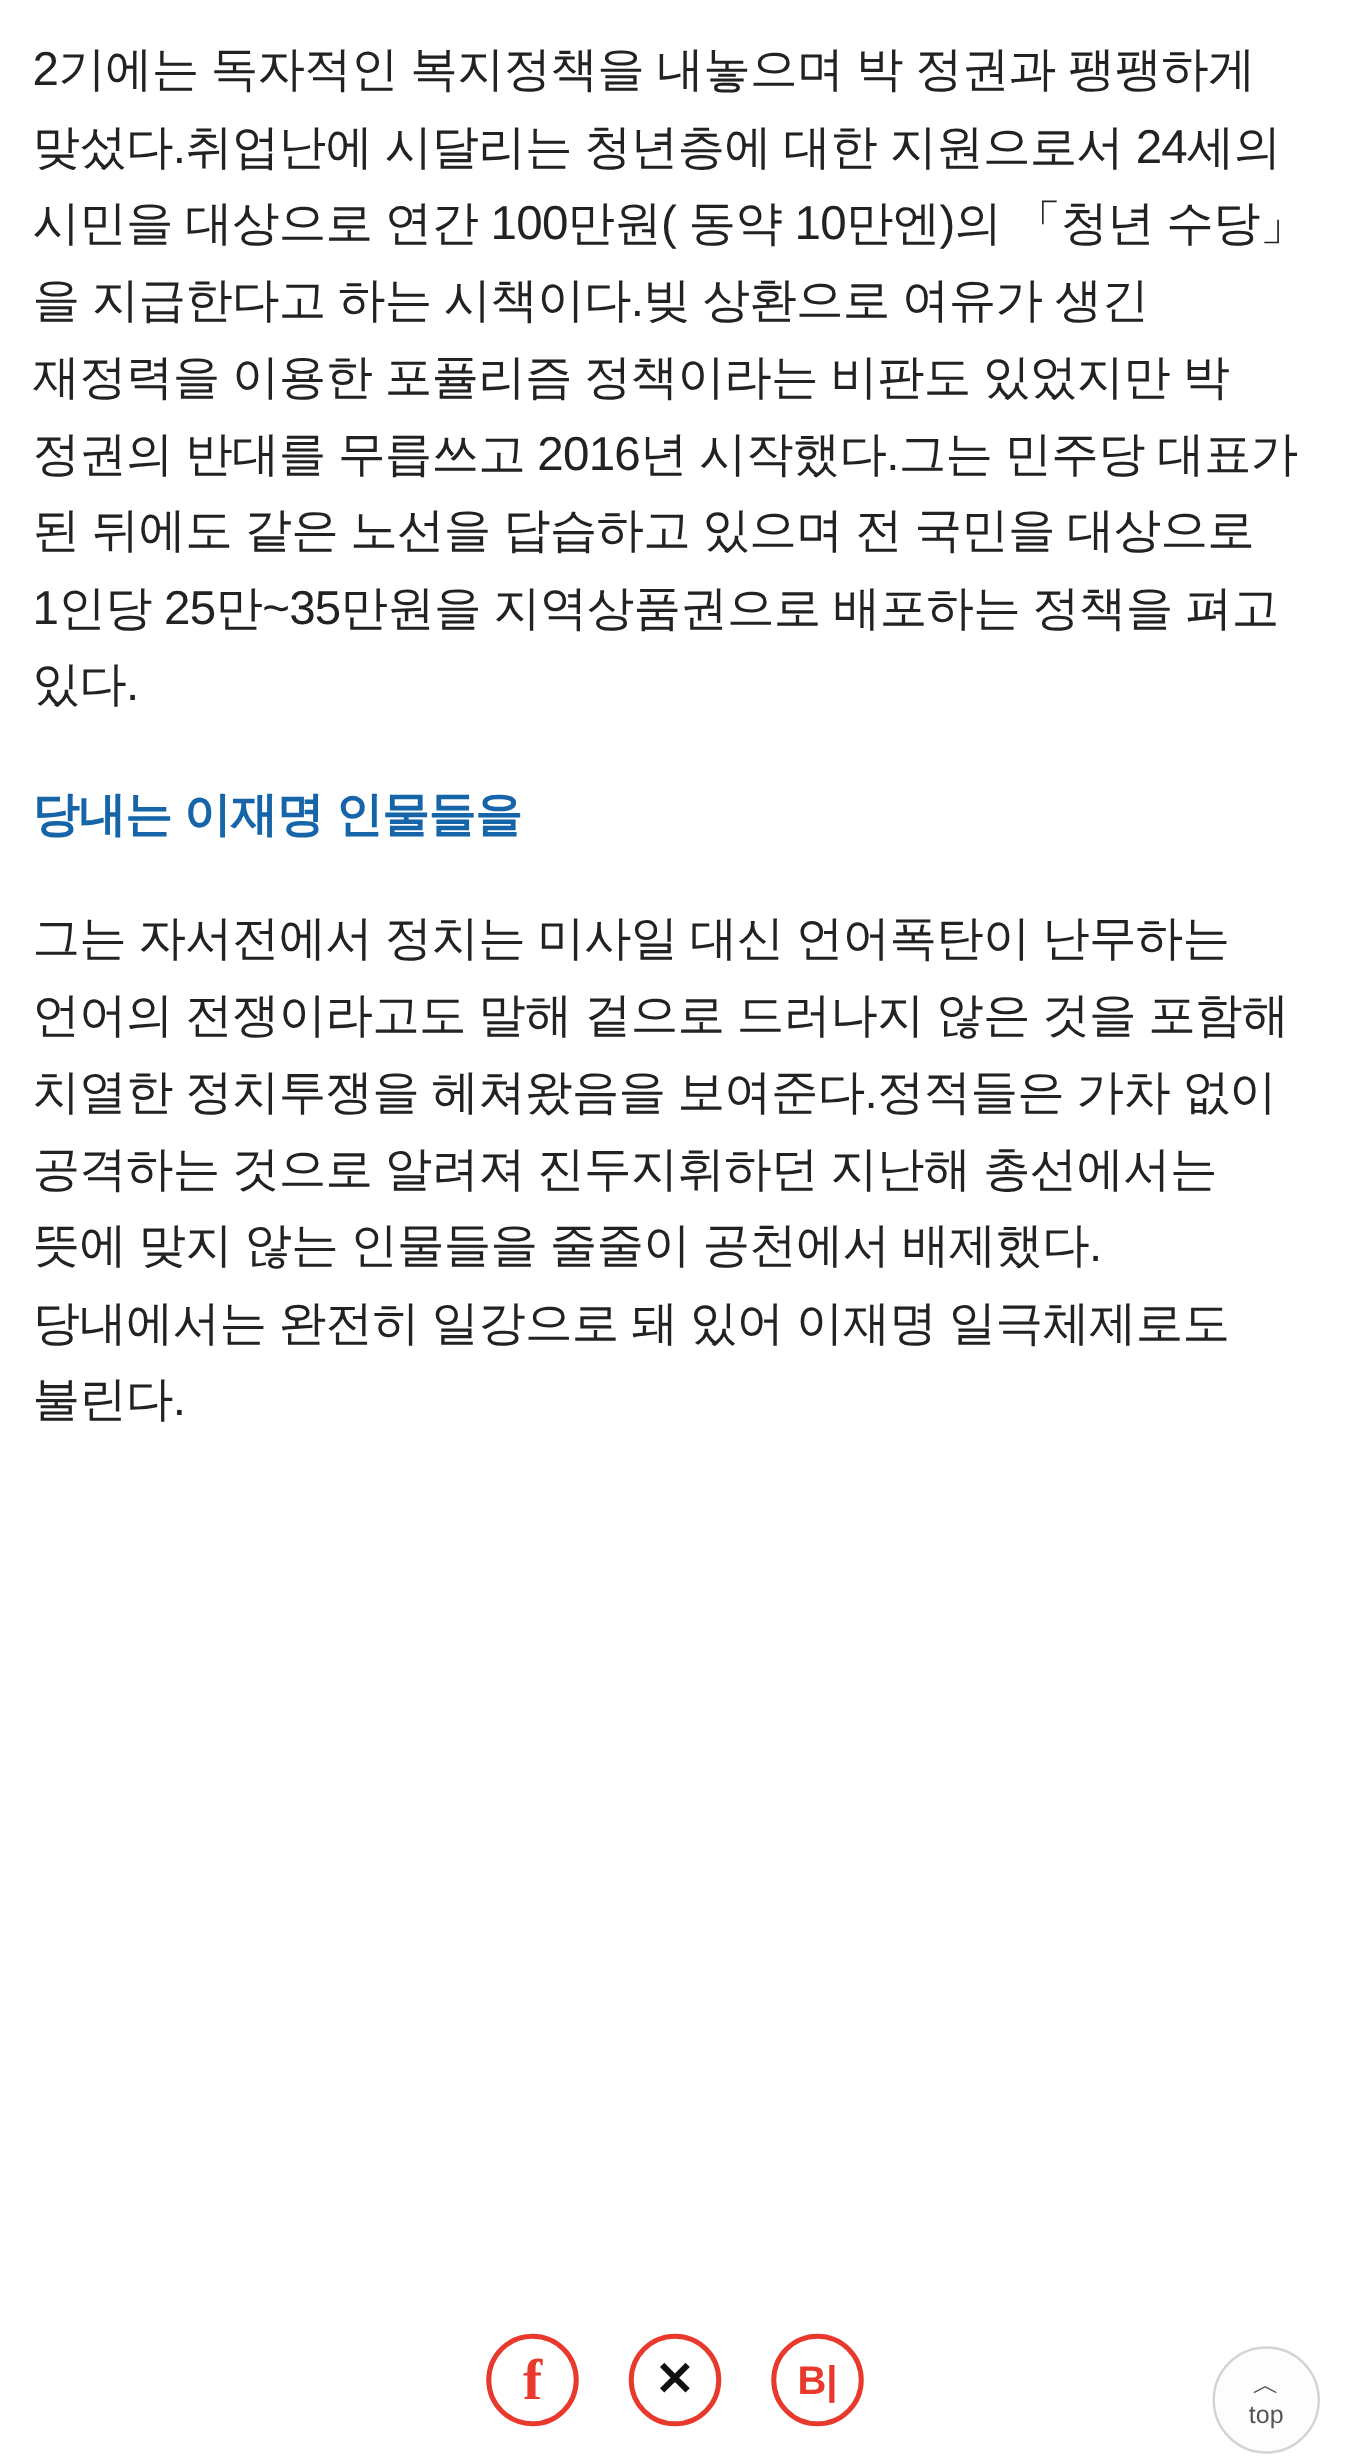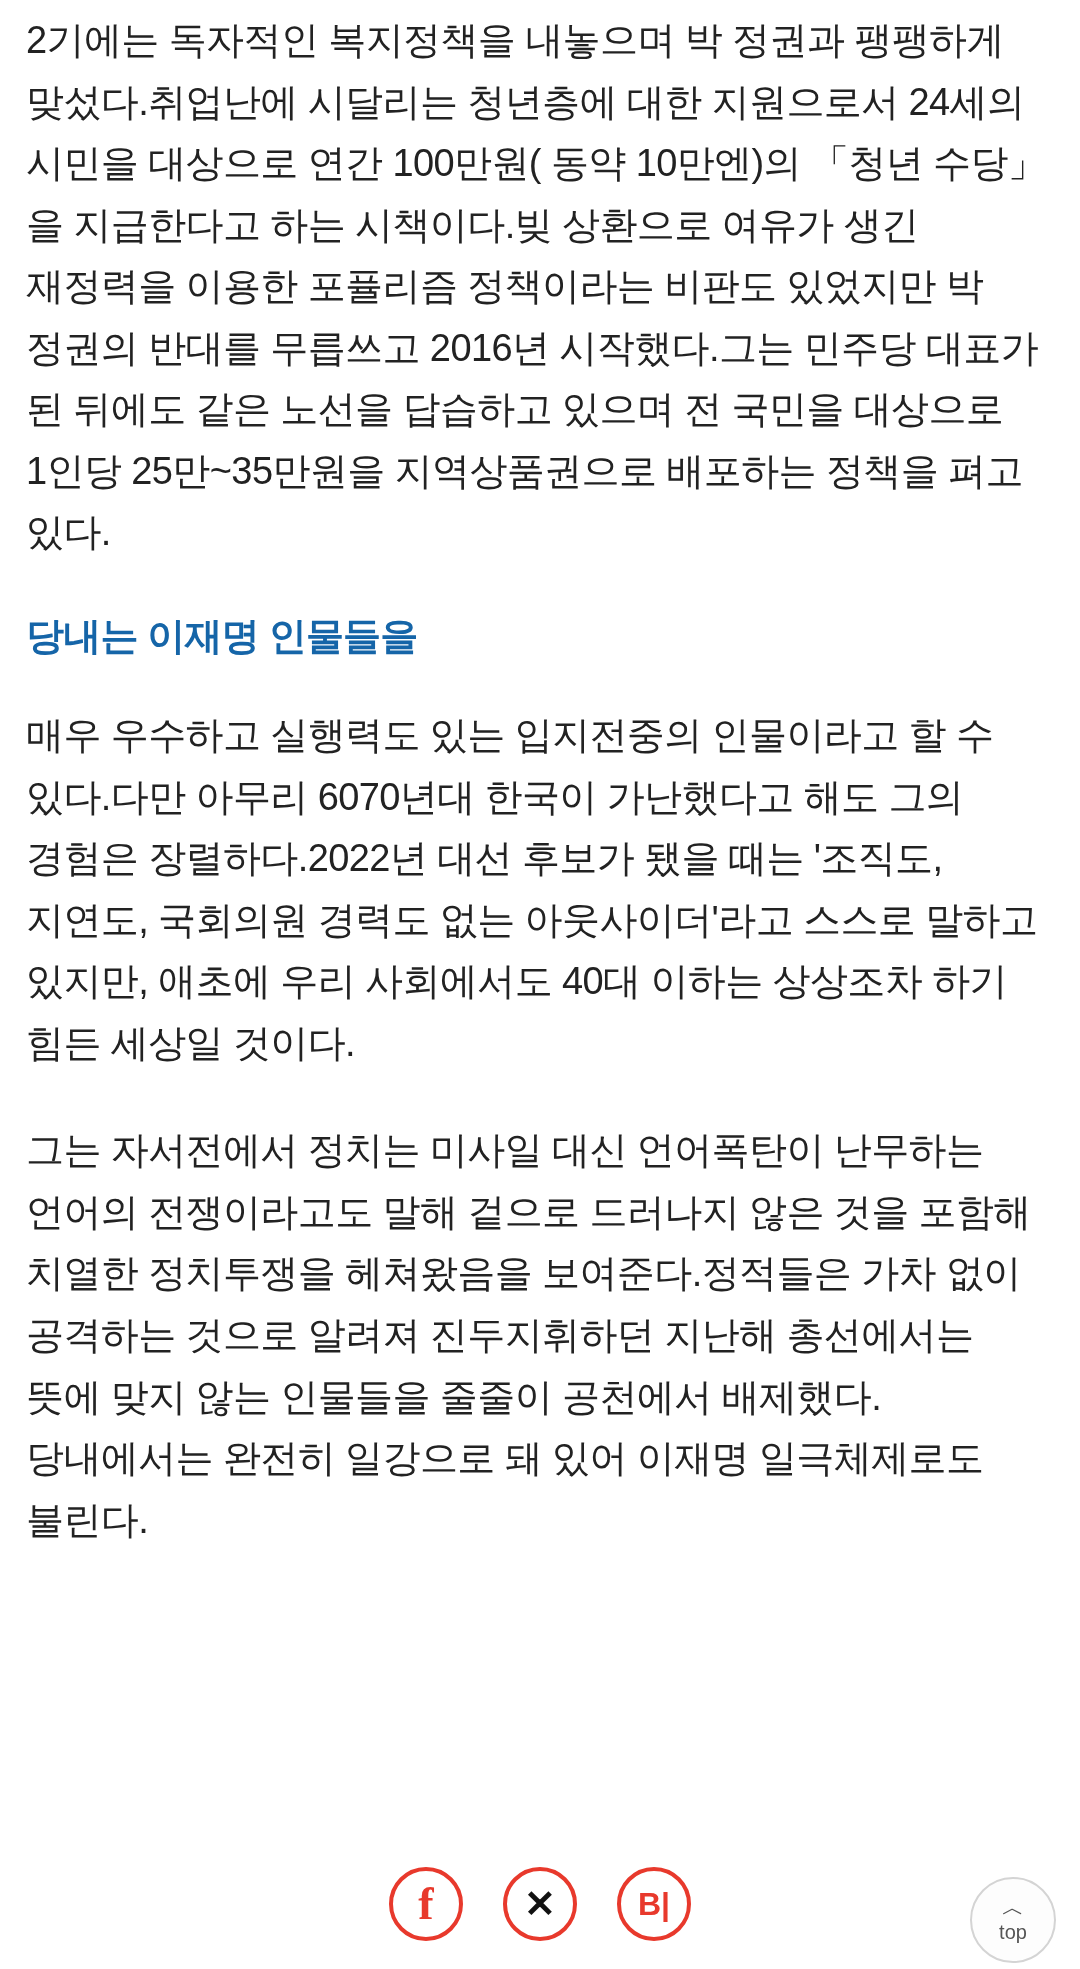--- a/index.html
+++ b/index.html
@@ -9,21 +9,21 @@
   }
   body {
     width: 1080px;
     height: 1969px;
     font-family: "Liberation Sans", sans-serif;
     color: #1a1a1a;
     overflow: hidden;
     position: relative;
   }
   .article {
-    padding: 10px 26px 0 26px;
+    padding: 26px 26px 0 26px;
     box-sizing: border-box;
   }
   p.body-text {
     font-size: 38px;
     line-height: 1.62;
     letter-spacing: -0.6px;
     color: #222222;
     margin: 0 0 46px 0;
     word-break: keep-all;
   }
@@ -103,21 +103,20 @@
 </style>
 </head>
 <body>
 
 <div class="article">
 
   <p class="body-text">2기에는 독자적인 복지정책을 내놓으며 박 정권과 팽팽하게 맞섰다.취업난에 시달리는 청년층에 대한 지원으로서 24세의 시민을 대상으로 연간 100만원( 동약 10만엔)의 「청년 수당」을 지급한다고 하는 시책이다.빚 상환으로 여유가 생긴 재정력을 이용한 포퓰리즘 정책이라는 비판도 있었지만 박 정권의 반대를 무릅쓰고 2016년 시작했다.그는 민주당 대표가 된 뒤에도 같은 노선을 답습하고 있으며 전 국민을 대상으로 1인당 25만~35만원을 지역상품권으로 배포하는 정책을 펴고 있다.</p>
 
   <h2 class="subheading">당내는 이재명 인물들을</h2>
 
-  <p class="body-text">매우 우수하고 실행력도 있는 입지전중의 인물이라고 할 수 있다.다만 아무리 6070년대 한국이 가난했다고 해도 그의 경험은 장렬하다.2022년 대선 후보가 됐을 때는 '조직도, 지연도, 국회의원 경력도 없는 아웃사이더'라고 스스로 말하고 있지만, 애초에 우리 사회에서도 40대 이하는 상상조차 하기 힘든 세상일 것이다.</p>
 
   <p class="body-text">그는 자서전에서 정치는 미사일 대신 언어폭탄이 난무하는 언어의 전쟁이라고도 말해 겉으로 드러나지 않은 것을 포함해 치열한 정치투쟁을 헤쳐왔음을 보여준다.정적들은 가차 없이 공격하는 것으로 알려져 진두지휘하던 지난해 총선에서는 뜻에 맞지 않는 인물들을 줄줄이 공천에서 배제했다.당내에서는 완전히 일강으로 돼 있어 이재명 일극체제로도 불린다.</p>
 
 </div>
 
 <div class="share-row">
   <div class="share-btn fb-btn">f</div>
   <div class="share-btn x-btn">✕</div>
   <div class="share-btn band-btn">B|</div>
 </div>

